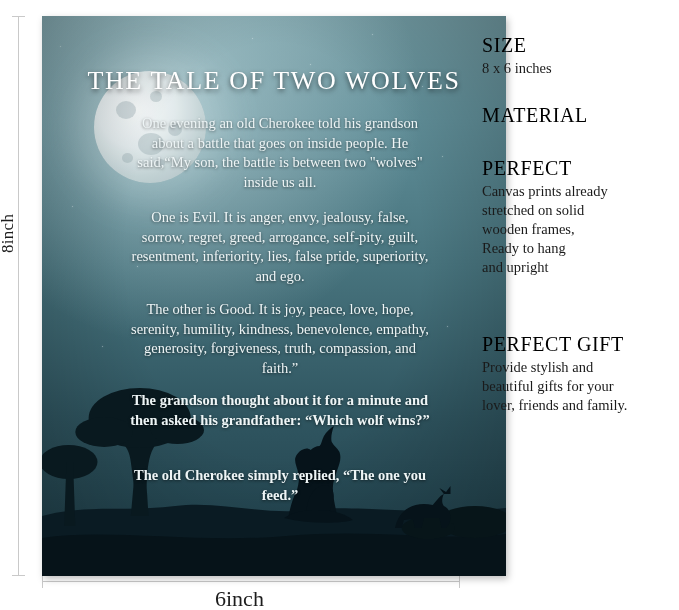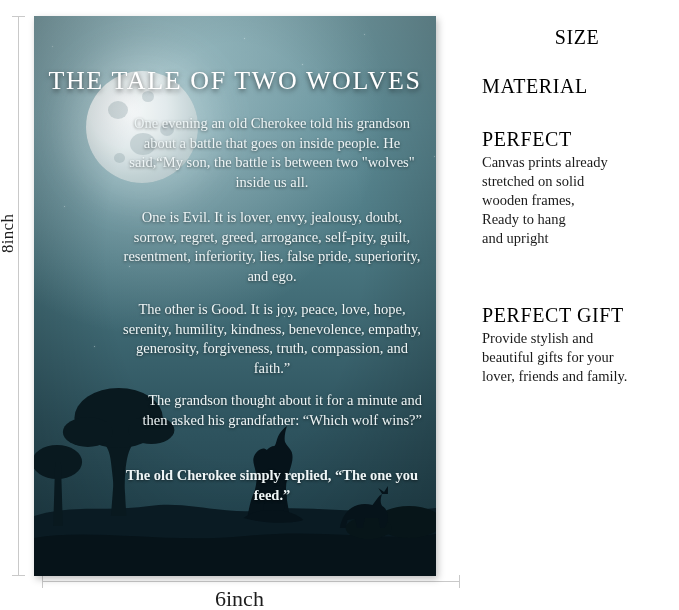--- a/index.html
+++ b/index.html
@@ -74,23 +74,23 @@
     left: 215px;
     top: 586px;
     font-size: 22px;
     color: #1d1d1d;
     white-space: nowrap;
   }
 
   
   .canvas-wrap {
     position: absolute;
-    left: 34px;
+    left: 42px;
     top: 16px;
-    width: 402px;
+    width: 464px;
     height: 560px;
     overflow: hidden;
     box-shadow: 2px 3px 7px rgba(0,0,0,.25);
   }
   .sky {
     position: absolute;
     inset: 0;
     background:
       radial-gradient(circle at 30% 16%, rgba(205,225,230,.55) 0%, rgba(205,225,230,0) 42%),
       linear-gradient(180deg, #6f9aa3 0%, #5e8e99 18%, #45737e 45%, #2d5561 72%, #1d3d49 100%);
@@ -162,21 +162,21 @@
     left: 88px;
     width: 300px;
     text-align: center;
     font-size: 14.5px;
     line-height: 19.5px;
     color: #eef5f6;
   }
   .p1 { top: 98px; }
   .p2 { top: 192px; }
   .p3 { top: 284px; }
-  .p4 { top: 375px; font-weight: normal; text-align: right; }
+  .p4 { top: 375px; font-weight: bold; }
   .p5 { top: 450px; font-weight: bold; }
 
   
   .info {
     position: absolute;
     left: 482px;
     top: 24px;
     width: 190px;
     color: #141414;
   }
@@ -187,21 +187,21 @@
     margin: 0 0 2px 0;
     font-weight: normal;
     color: #000;
   }
   .info-body {
     font-size: 14.5px;
     line-height: 19px;
     color: #1a1a1a;
     white-space: pre-line;
   }
-  .blk-size { margin-top: 2px; text-align: center; }
+  .blk-size { margin-top: 10px; }
   .blk-material { margin-top: 26px; }
   .blk-features { margin-top: 30px; }
   .blk-gift { margin-top: 56px; }
 </style>
 </head>
 <body>
 
 <div class="page">
 
   <div class="ruler-v"></div>
@@ -285,31 +285,32 @@
                    C366,142 368,146 368,152 C368,156 366,160 364,162
                    L360,162 L358,152 L344,152 L342,162 L336,162 L334,153 L326,154 L324,162 Z"></path>
           <path d="M362,128 L358,122 L364,126 L368,120 L368,128 Z"></path>
         </g>
       </svg>
     </div>
 
     <div class="poster-text">
       <div class="poster-title">THE TALE OF TWO WOLVES</div>
       <div class="para p1">One evening an old Cherokee told his grandson about a battle that goes on inside people. He said,“My son, the battle is between two "wolves" inside us all.</div>
-      <div class="para p2">One is Evil. It is lover, envy, jealousy, doubt, sorrow, regret, greed, arrogance, self-pity, guilt, resentment, inferiority, lies, false pride, superiority, and ego.</div>
+      <div class="para p2">One is Evil. It is anger, envy, jealousy, false, sorrow, regret, greed, arrogance, self-pity, guilt, resentment, inferiority, lies, false pride, superiority, and ego.</div>
       <div class="para p3">The other is Good. It is joy, peace, love, hope, serenity, humility, kindness, benevolence, empathy, generosity, forgiveness, truth, compassion, and faith.”</div>
       <div class="para p4">The grandson thought about it for a minute and then asked his grandfather: “Which wolf wins?”</div>
       <div class="para p5">The old Cherokee simply replied, “The one you feed.”</div>
     </div>
   </div>
 
   <div class="info">
 
     <div class="info-block blk-size">
       <div class="info-head">SIZE</div>
+      <div class="info-body">8 x 6 inches</div>
     </div>
 
     <div class="info-block blk-material">
       <div class="info-head">MATERIAL</div>
     </div>
 
     <div class="info-block blk-features">
       <div class="info-head">PERFECT</div>
       <div class="info-body">Canvas prints already
 stretched on solid

